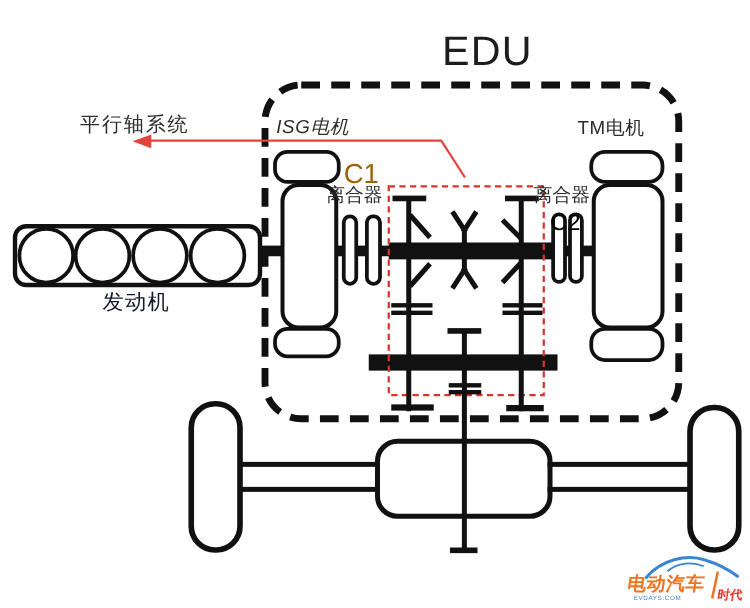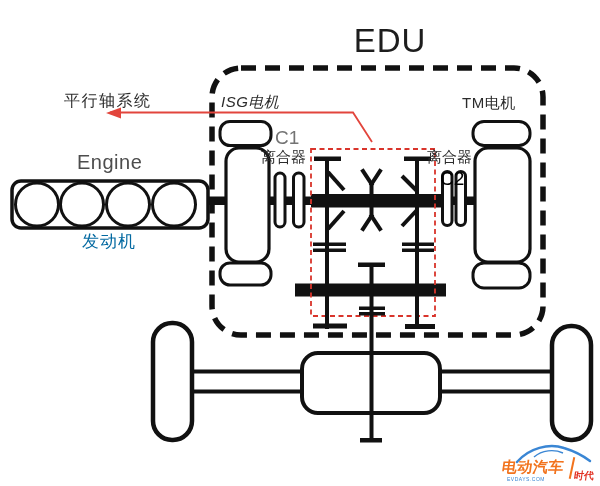--- a/index.html
+++ b/index.html
@@ -5,26 +5,26 @@
   html,body{margin:0;padding:0;background:#ffffff;}
   #canvas{
     position:relative;width:600px;height:486px;background:#ffffff;overflow:hidden;
     font-family:"Liberation Sans","DejaVu Sans",sans-serif;
   }
   .lbl{position:absolute;color:#2b2b2b;white-space:nowrap;line-height:1;}
   #edu-title{left:350px;top:24px;width:80px;text-align:center;font-size:33px;color:#1d1d1d;letter-spacing:1px;}
   #parallel-label{left:64px;top:93px;font-size:16px;letter-spacing:1.5px;color:#2e2e2e;}
   #isg-label{left:221px;top:94px;font-size:15px;letter-spacing:.5px;font-style:italic;}
   #tm-label{left:462px;top:95px;font-size:15px;letter-spacing:.5px;}
-  #c1-label{left:275px;top:128px;font-size:19px;color:#737373;}
+  #c1-label{left:275px;top:128px;font-size:22px;color:#a16207;}
   #c1-sub{left:261px;top:149px;font-size:15px;}
   #c2-label{left:440px;top:129px;font-size:19px;color:#000000;margin-top:40px;}
   #c2-sub{left:427px;top:149px;font-size:15px;}
   #engine-en{left:77px;top:152px;font-size:20px;color:#4d4d4d;letter-spacing:.5px;}
-  #engine-cn{left:82px;top:233px;font-size:17px;color:#0369a1;letter-spacing:1px;}
+  #engine-cn{left:82px;top:233px;font-size:17px;color:#0f172a;letter-spacing:1px;}
   svg{position:absolute;left:0;top:0;}
   
   #watermark{position:absolute;left:498px;top:443px;width:100px;height:42px;}
   #wm-brand{position:absolute;left:4px;top:15px;font-size:15px;font-weight:bold;
     color:#f2731d;transform:skewX(-8deg);letter-spacing:.5px;
     text-shadow:0 0 1px #ffffff;}
   #wm-suffix{position:absolute;left:76px;top:26px;font-size:10px;font-weight:bold;color:#e23324;transform:skewX(-8deg);}
   #wm-site{position:absolute;left:9px;top:33px;font-size:5px;color:#3a86d4;letter-spacing:.5px;}
   #wm-divider{position:absolute;left:73px;top:14px;width:2px;height:22px;background:#f2731d;transform:rotate(12deg);}
 </style>
@@ -123,21 +123,20 @@
   </svg>
 
   <div class="lbl" id="edu-title">EDU</div>
   <div class="lbl" id="parallel-label">平行轴系统</div>
   <div class="lbl" id="isg-label">ISG电机</div>
   <div class="lbl" id="tm-label">TM电机</div>
   <div class="lbl" id="c1-label">C1</div>
   <div class="lbl" id="c1-sub">离合器</div>
   <div class="lbl" id="c2-label">C2</div>
   <div class="lbl" id="c2-sub">离合器</div>
-  <div class="lbl" id="engine-en">Engine</div>
   <div class="lbl" id="engine-cn">发动机</div>
 
   <div id="watermark">
     <div id="wm-brand">电动汽车</div>
     <div id="wm-divider"></div>
     <div id="wm-suffix">时代</div>
     <div id="wm-site">EVDAYS.COM</div>
   </div>
 
 </div>

